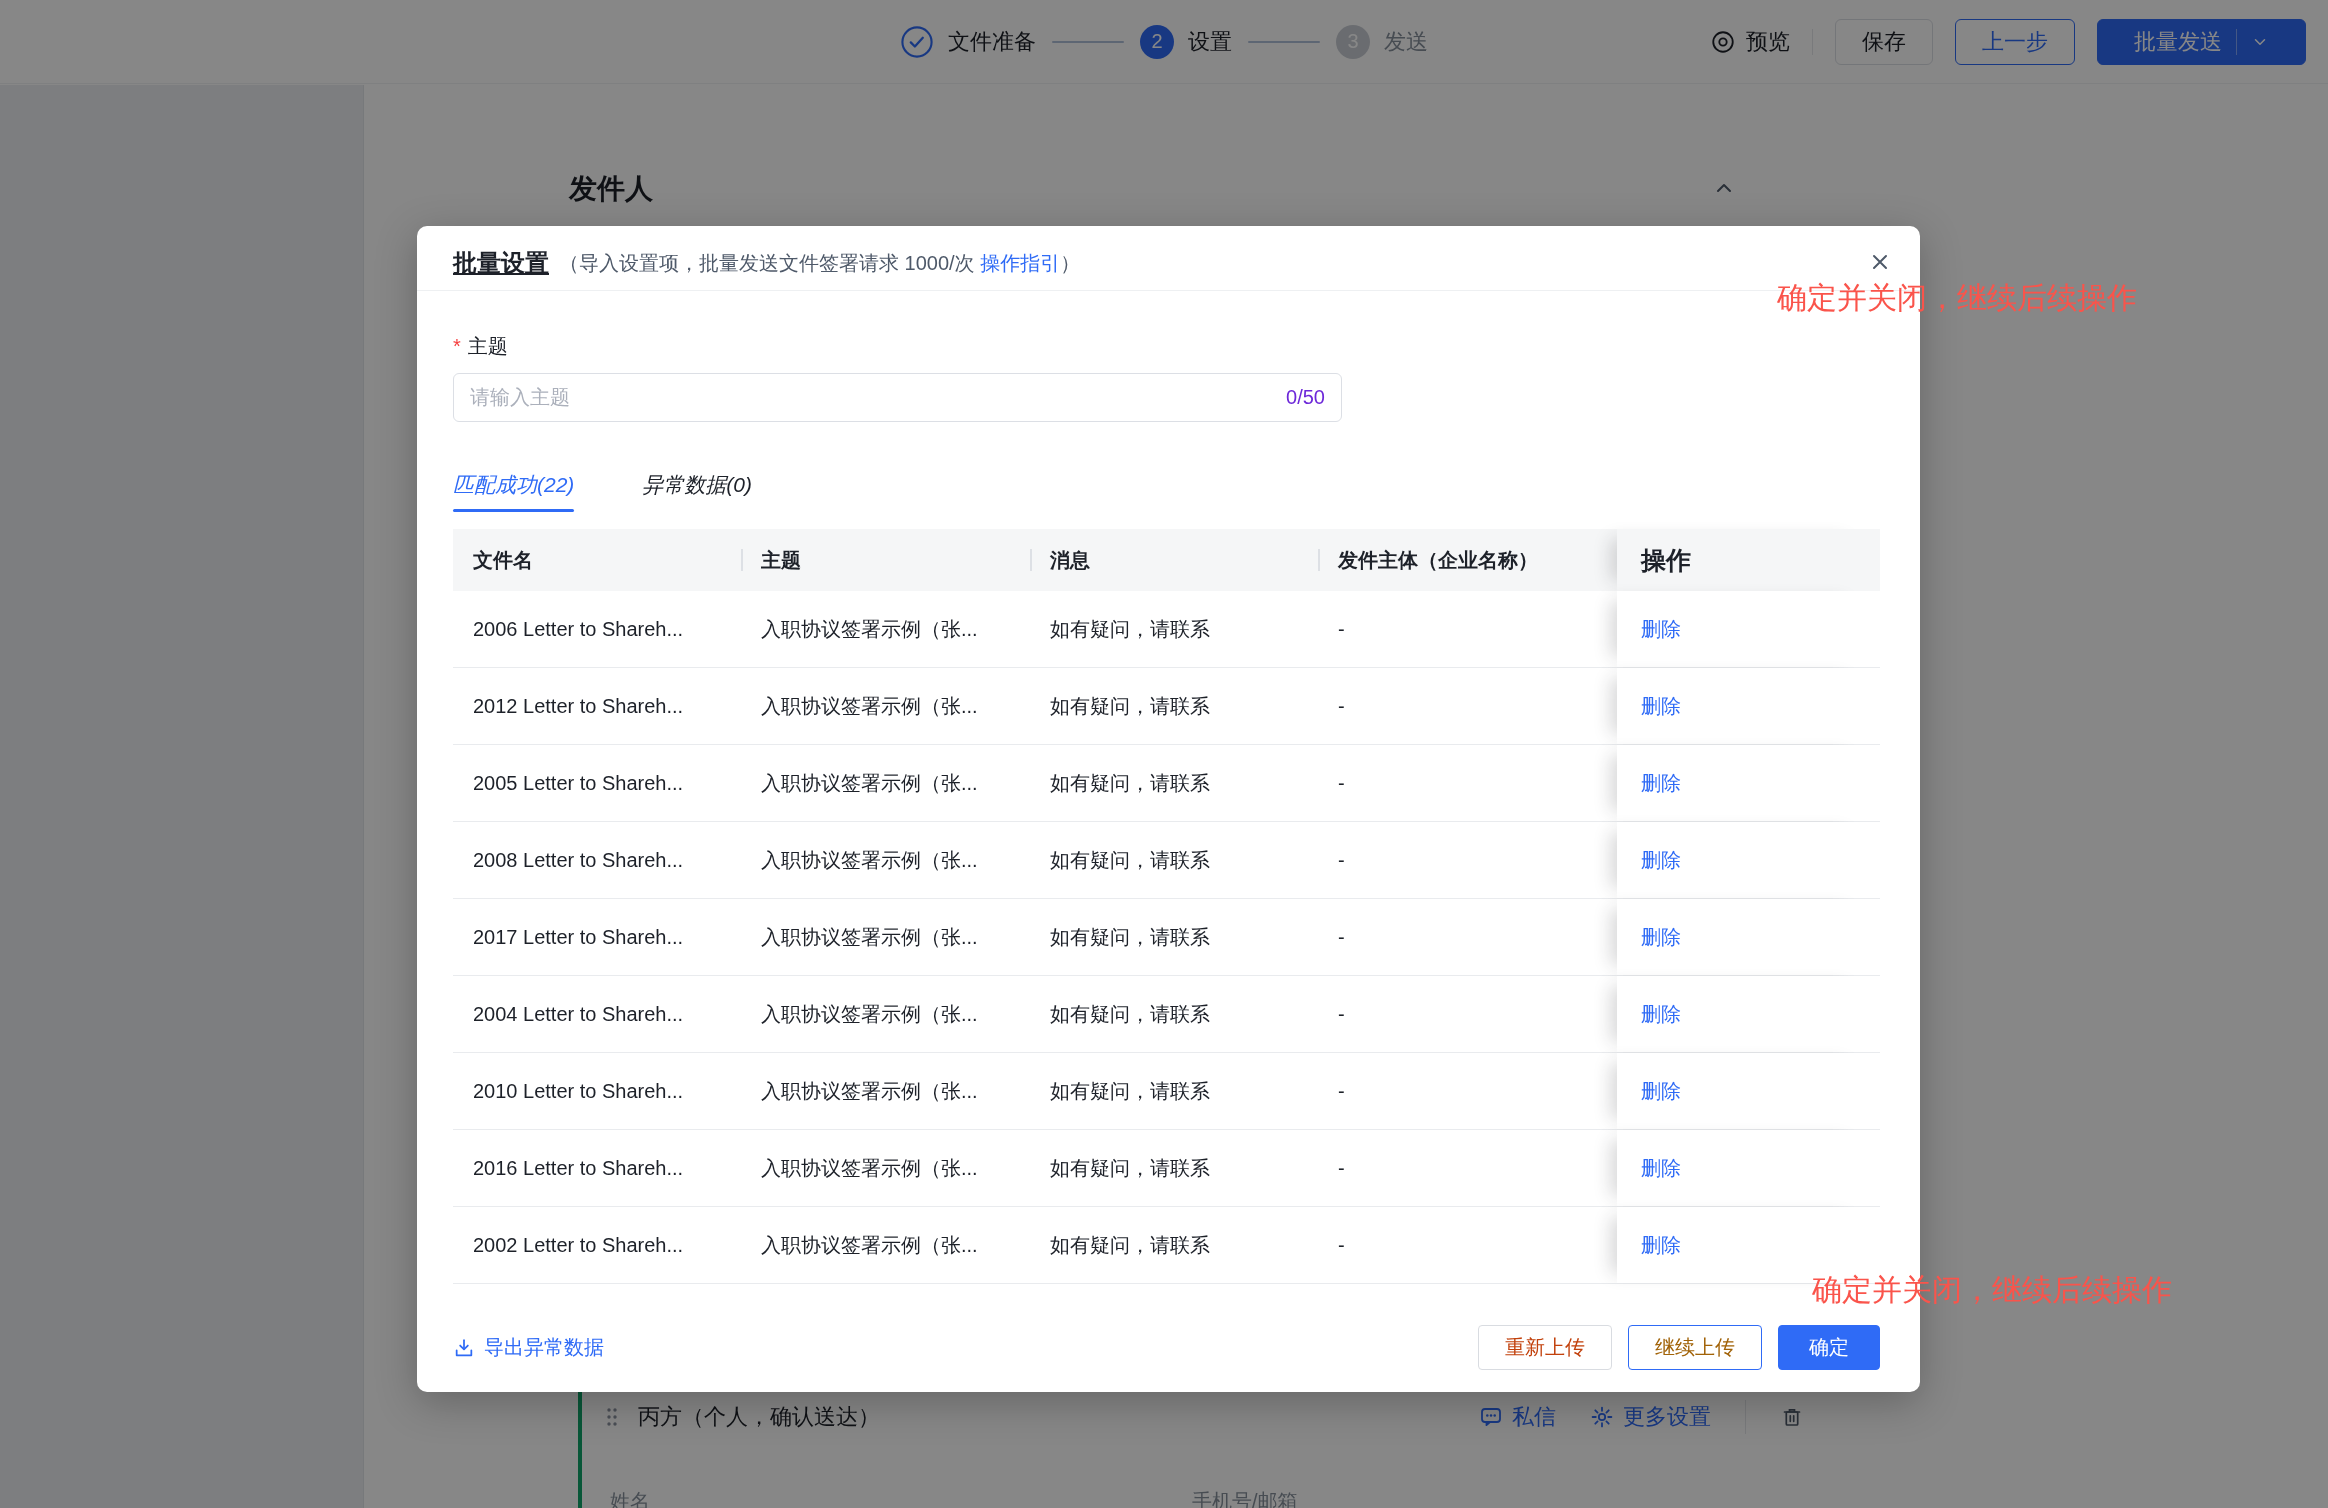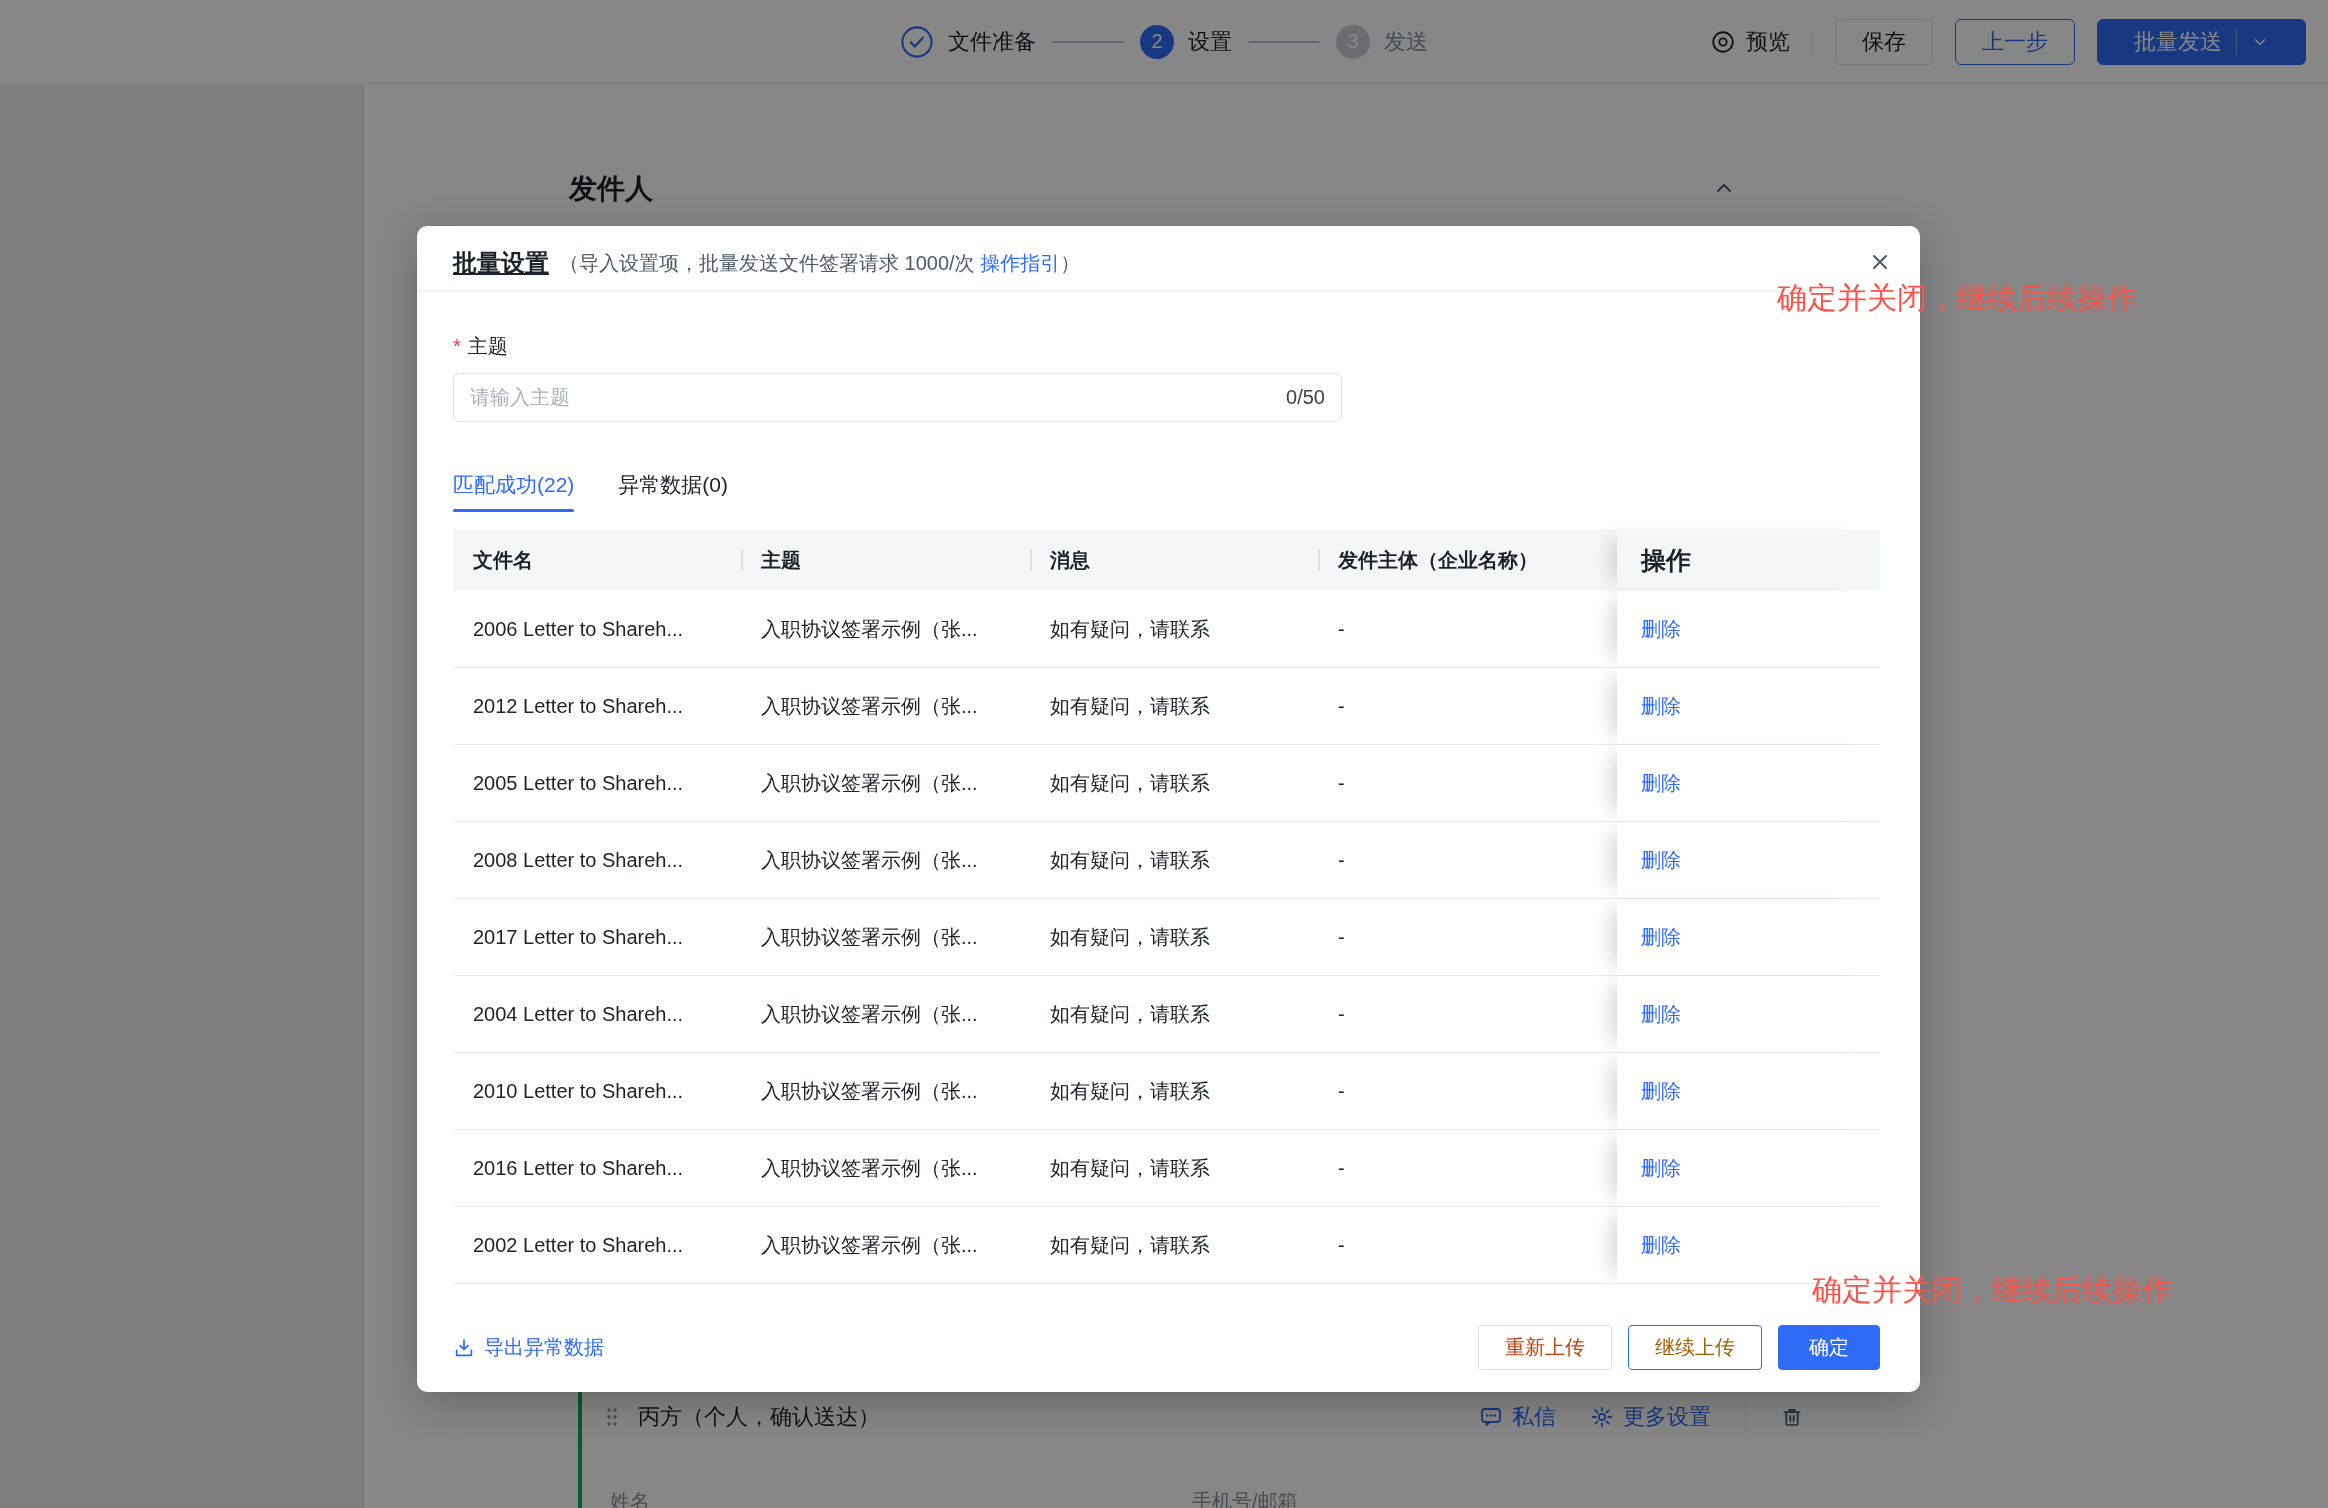--- a/index.html
+++ b/index.html
@@ -57,22 +57,22 @@
   .modal-title { font-size: 24px; font-weight: 700; color: #1d2129; text-decoration: underline; }
   .modal-sub { font-size: 20px; color: #4e5969; }
   .modal-sub .link { color: #2f6bf6; cursor: pointer; }
   .subject-label { margin: 42px 36px 0; display: flex; align-items: center; gap: 7px; font-size: 20px; color: #1d2129; }
   .req-star { color: #f53f3f; font-size: 20px; }
   .subject-input { margin: 13px 36px 0; width: 889px; height: 49px; border: 1px solid #dcdfe5; border-radius: 6px;
                    display: flex; align-items: center; padding: 0 16px; gap: 10px; }
   .subject-input input { flex: 1; border: none; outline: none; font-size: 20px; color: #1d2129; background: transparent;
                          font-family: "Liberation Sans", "DejaVu Sans", sans-serif; }
   .subject-input input::placeholder { color: #abb0bb; }
-  .counter { font-size: 20px; color: #404040; }
-  .tabs { margin: 49px 36px 0; display: flex; gap: 44px; }
+  .counter { font-size: 20px; color: #6d28d9; }
+  .tabs { margin: 49px 36px 0; display: flex; gap: 68px; font-style: italic; }
   .tab { position: relative; font-size: 21px; padding-bottom: 13px; color: #1d2129; cursor: pointer; }
   .tab.active { color: #2f6bf6; }
   .tab.active::after { content: ""; position: absolute; left: 0; right: 0; bottom: 0; height: 3px; background: #2f6bf6; border-radius: 2px; }
   
   .tbl { margin: 17px 36px 0; width: 1427px; }
   .t-grid { display: grid; grid-template-columns: 288px 289px 288px 299px 254px 9px; align-items: center; }
   .t-header { height: 62px; background: #f5f6f7; font-weight: 700; font-size: 20px; color: #1d2129; }
   .t-cell { padding-left: 20px; font-size: 20px; color: #1d2129; position: relative; white-space: nowrap; overflow: hidden; }
   .t-header .t-cell.sep::before { content: ""; position: absolute; left: 0; top: 50%; transform: translateY(-50%);
                                   width: 2px; height: 22px; background: #dde0e5; }

